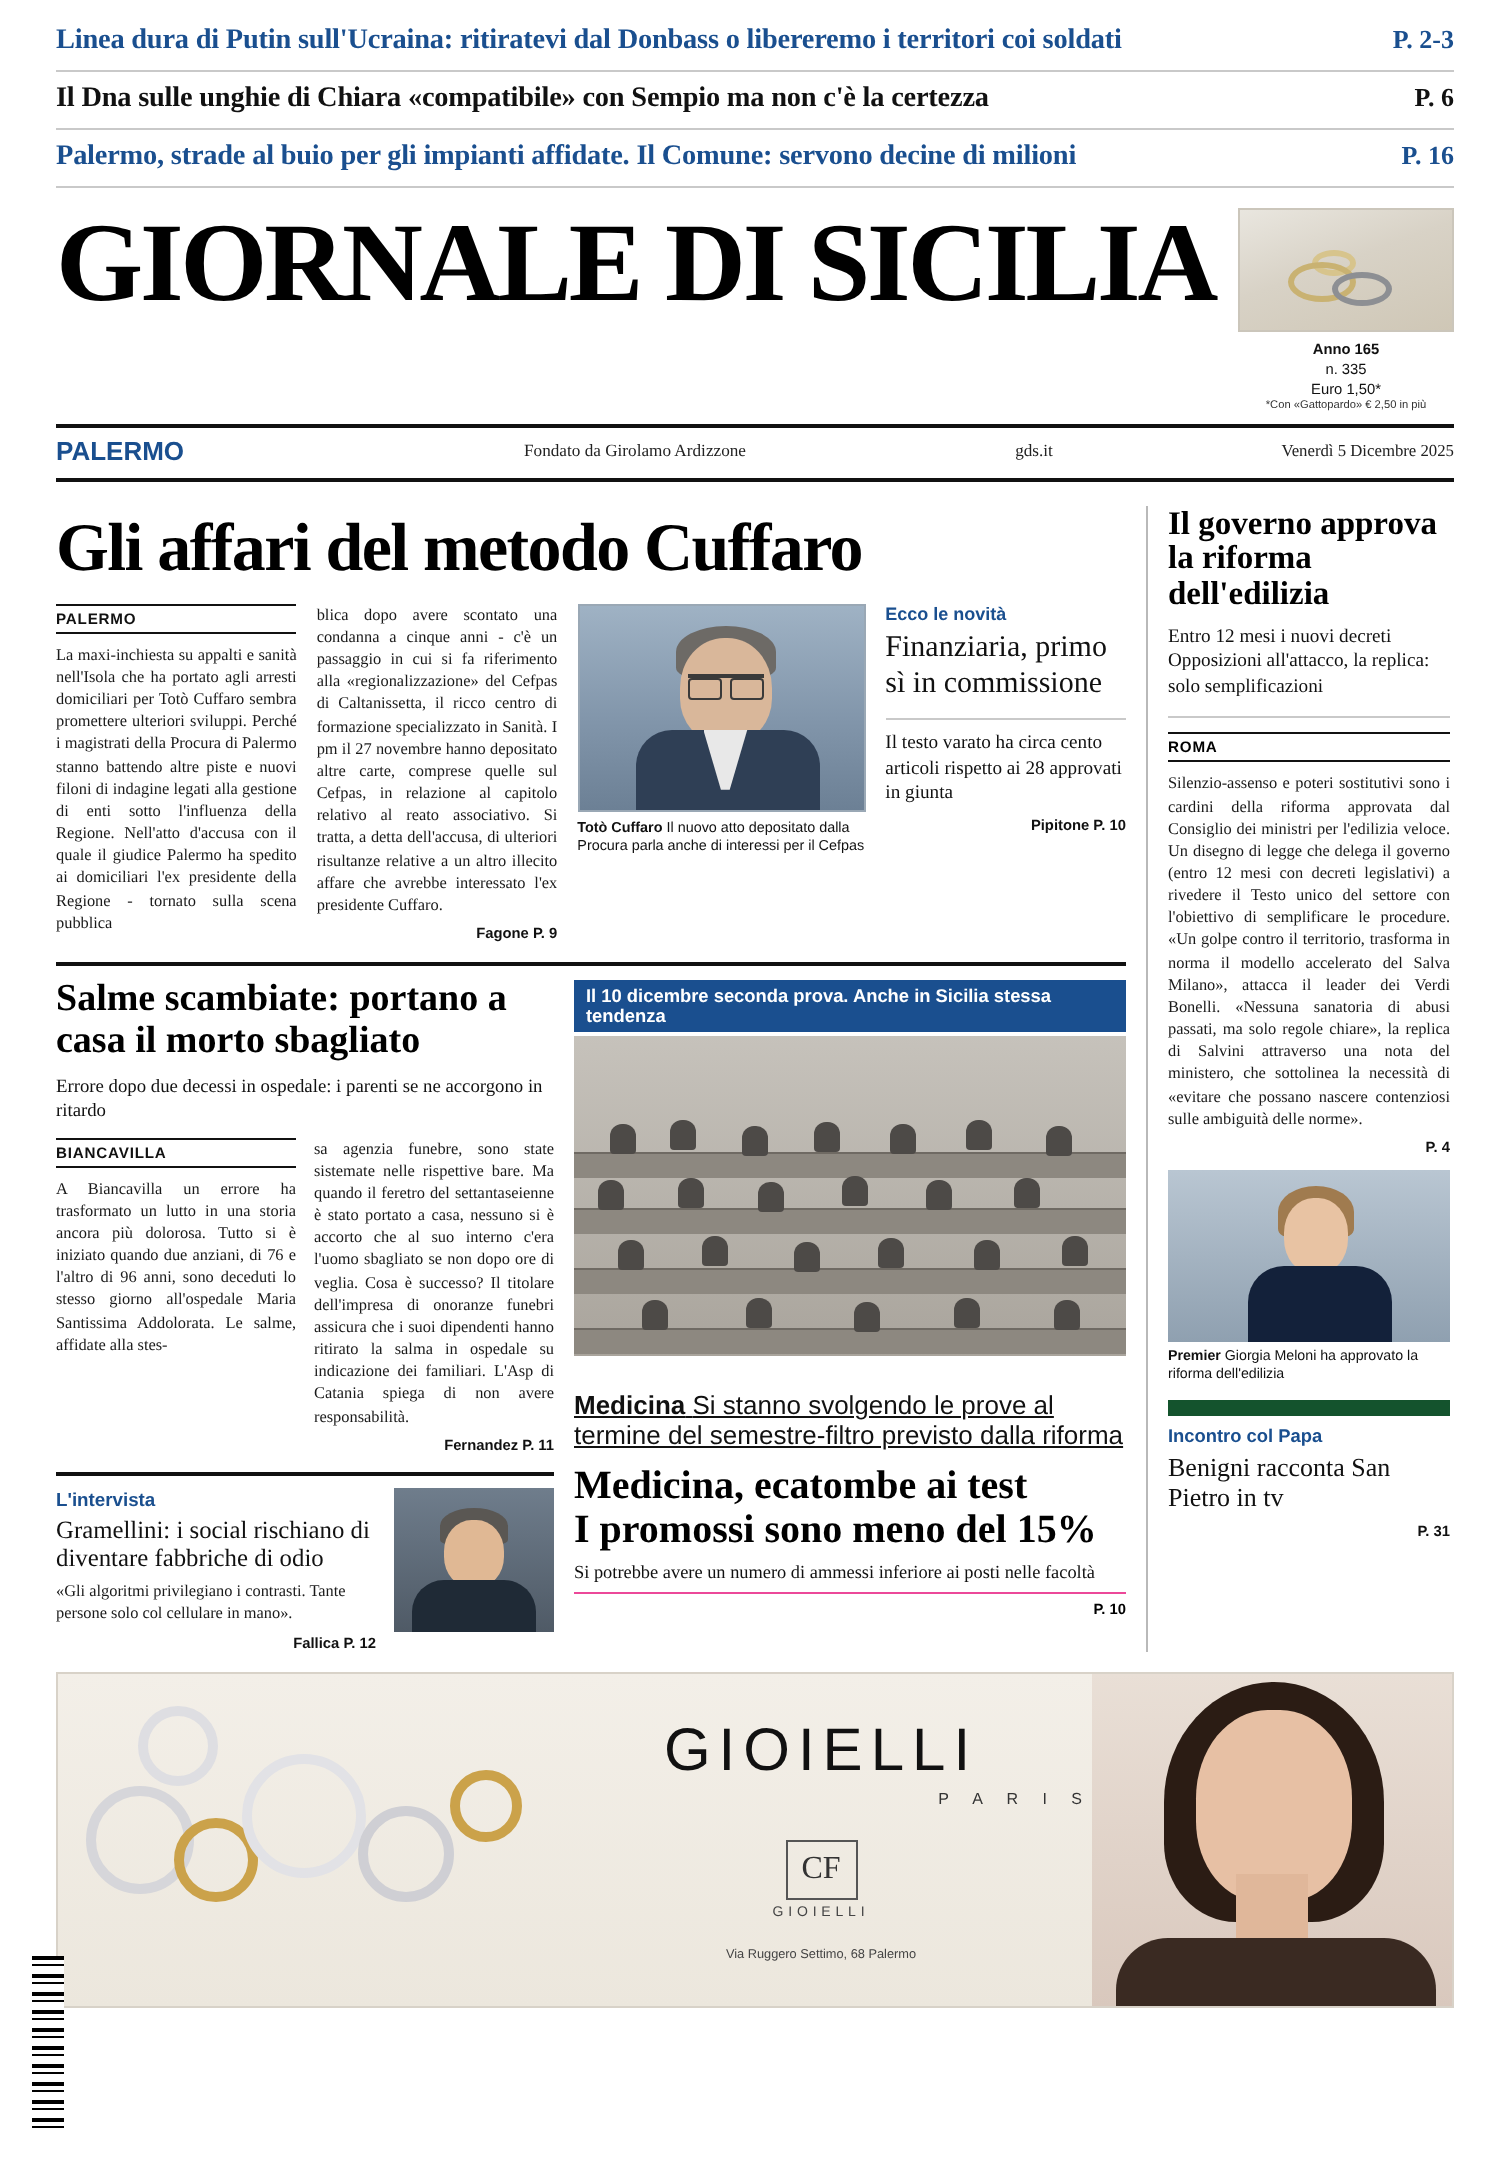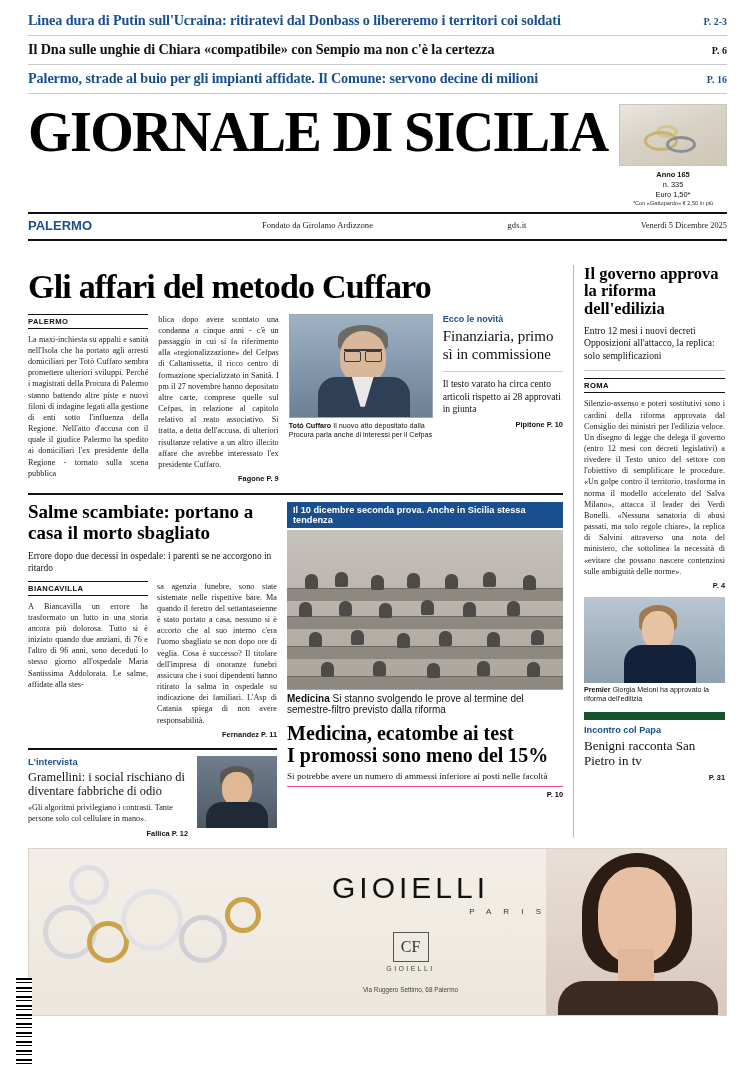--- a/index.html
+++ b/index.html
@@ -29,21 +29,21 @@
     flex: 1;
     font-family: "Liberation Serif", serif;
     font-weight: bold;
     font-size: 14.2px;
     letter-spacing: -0.1px;
     color: #111;
   }
   .teaser.blue .t-text, .teaser.blue .t-page { color: #1a4f8f; }
   .teaser .t-page {
     font-weight: bold;
-    font-size: 10px;
+    font-size: 13px;
     padding-left: 12px;
     white-space: nowrap;
     color: #111;
     text-align: right;
   }
 
   
   .masthead {
     display: flex; align-items: flex-start;
     padding: 6px 28px 0 28px;
@@ -116,21 +116,21 @@
   }
   .subbar .date {
     width: 150px; text-align: right;
     font-size: 8.4px; color: #222;
   }
 
   
   .content {
     display: flex;
     margin: 0 28px;
-    padding-top: 24px;
+    padding-top: 12px;
   }
   .col-left { width: 545px; padding-right: 10px; }
   .col-right {
     width: 152px;
     border-left: 1px solid #b9b9b9;
     padding-left: 10px;
   }
 
   .headline-main {
     font-family: "Liberation Serif", serif;
@@ -289,21 +289,21 @@
     position: absolute; left: 0; width: 100%;
     height: 13px; background: #8d8880;
     border-top: 1px solid #6f6a63;
   }
   .pupil {
     position: absolute; width: 13px; height: 15px;
     background: #4d4a47; border-radius: 6px 6px 2px 2px;
   }
   .photo2-cap {
     font-family: "Liberation Sans", sans-serif;
-    font-size: 10px; margin-top: 3px; color: #111;
+    font-size: 13px; margin-top: 17px; color: #111; text-decoration: underline;
   }
   .photo2-cap b { color:#111; }
   .h2b {
     font-family: "Liberation Serif", serif;
     font-weight: bold; font-size: 20px;
     line-height: 1.1; color: #000;
     margin-top: 7px;
   }
   .dek2 {
     font-family: "Liberation Serif", serif;

